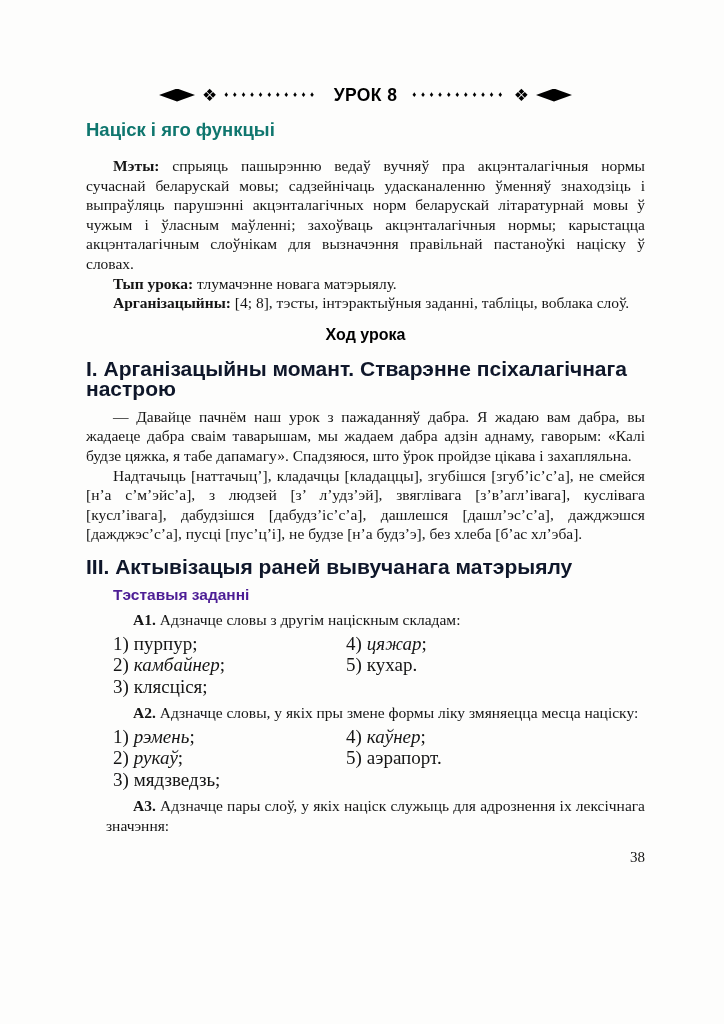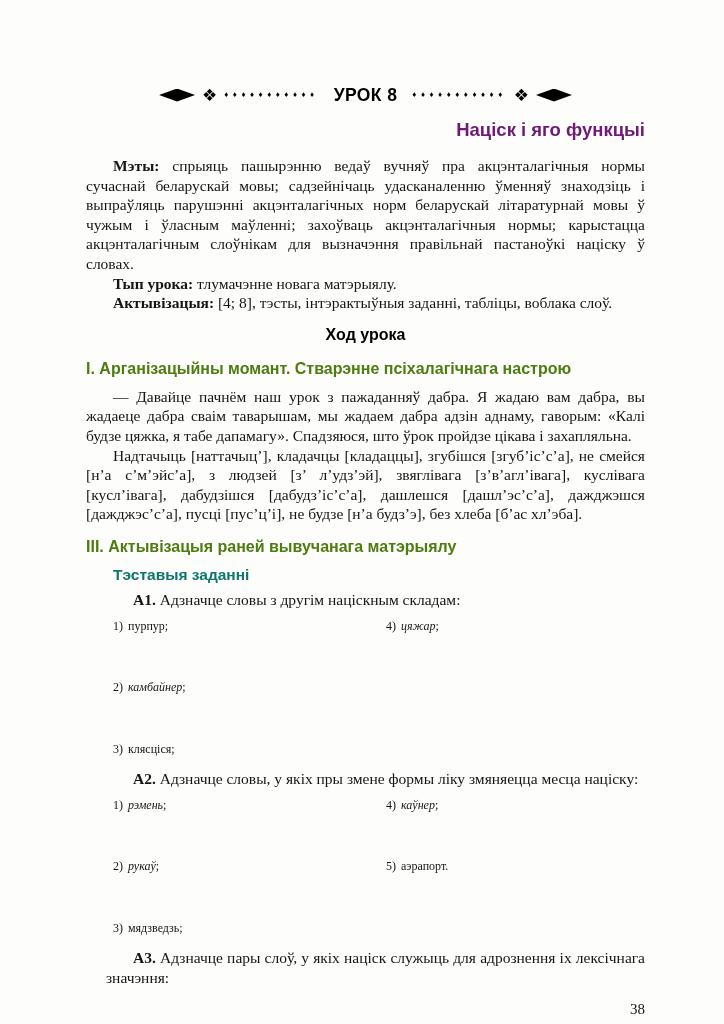--- a/index.html
+++ b/index.html
@@ -15,38 +15,38 @@
   
   .ornament { display:flex; align-items:center; justify-content:center; gap:7px; height:18px; }
   .bigd { width:36px; height:13px; background:#000; flex:0 0 auto;
           clip-path:polygon(50% 0, 100% 50%, 50% 100%, 0 50%); }
   .cluster { font-size:17px; line-height:1; color:#000; }
   .dots { font-size:8px; letter-spacing:4.5px; line-height:1; color:#000; white-space:nowrap; }
   .lesson { font-family:"Liberation Sans", sans-serif; font-weight:bold; font-size:17.5px;
             margin:0 8px; letter-spacing:.4px; color:#000; }
 
   .title { font-family:"Liberation Sans", sans-serif; font-weight:bold; font-size:18.5px;
-           text-align:right; margin-top:15px; color:#701a75; }
+           text-align:left; margin-top:15px; color:#0f766e; }
 
   .para { font-size:15.5px; line-height:19.6px; text-align:justify; text-indent:27px; }
   .mt { margin-top:15px; }
 
   .center-h { font-family:"Liberation Sans", sans-serif; font-weight:bold; font-size:16px;
               text-align:center; margin:13px 0 15px; color:#000; }
-  .sect-h { font-family:"Liberation Sans", sans-serif; font-weight:bold; font-size:16px;
-            line-height:20px; margin:13px 0 8px; color:#4d7c0f; }
+  .sect-h { font-family:"Liberation Sans", sans-serif; font-weight:bold; font-size:21px;
+            line-height:20px; margin:13px 0 8px; color:#0f172a; }
   .subh { font-family:"Liberation Sans", sans-serif; font-weight:bold; font-size:15.5px;
-          padding-left:27px; margin:9px 0 5px; color:#0f766e; }
+          padding-left:27px; margin:9px 0 5px; color:#4c1d95; }
 
   .prompt { margin-top:6px;margin-left:20px; }
   b { font-weight:bold; }
 
   .tlist { display:grid; grid-auto-flow:column; grid-template-rows:repeat(3, 21.5px);
-           grid-template-columns:233px auto; padding-left:27px; margin:9px 0 5px;
-           font-size:12px;gap:40px; }
+           grid-template-columns:233px auto; padding-left:27px; margin:3px 0 5px;
+           font-size:19px; }
   .titem .n { margin-right:5px; }
   .w { font-style:normal; }
   .it { font-style:italic; }
 
   .pagenum { text-align:right; font-size:15px; margin-top:14px; }
 </style>
 </head>
 <body>
 
 <div class="page">
@@ -60,39 +60,40 @@
     <span class="cluster">❖</span>
     <span class="bigd"></span>
   </div>
 
   <div class="title">Націск і яго функцыі</div>
 
   <p class="para mt"><b>Мэты:</b><span> спрыяць пашырэнню ведаў вучняў пра акцэнталагічныя нормы сучаснай беларускай мовы; садзейнічаць удасканаленню ўменняў знаходзіць і выпраўляць парушэнні акцэнталагічных норм беларускай літаратурнай мовы ў чужым і ўласным маўленні; захоўваць акцэнталагічныя нормы; карыстацца акцэнталагічным слоўнікам для вызначэння правільнай пастаноўкі націску ў словах.</span></p>
 
   <p class="para"><b>Тып урока:</b><span> тлумачэнне новага матэрыялу.</span></p>
 
-  <p class="para"><b>Актывізацыя:</b><span> [4; 8], тэсты, інтэрактыўныя заданні, табліцы, воблака слоў.</span></p>
+  <p class="para"><b>Арганізацыйны:</b><span> [4; 8], тэсты, інтэрактыўныя заданні, табліцы, воблака слоў.</span></p>
 
   <div class="center-h">Ход урока</div>
 
   <div class="sect-h">I. Арганізацыйны момант. Стварэнне псіхалагічнага настрою</div>
   <p class="para">— Давайце пачнём наш урок з пажаданняў дабра. Я жадаю вам дабра, вы жадаеце дабра сваім таварышам, мы жадаем дабра адзін аднаму, гаворым: «Калі будзе цяжка, я табе дапамагу». Спадзяюся, што ўрок пройдзе цікава і захапляльна.</p>
 
   <p class="para">Надтачыць [наттачыц’], кладачцы [кладаццы], згубішся [згуб’іс’с’а], не смейся [н’а с’м’эйс’а], з людзей [з’ л’удз’эй], звяглівага [з’в’агл’івага], куслівага [кусл’івага], дабудзішся [дабудз’іс’с’а], дашлешся [дашл’эс’с’а], дажджэшся [дажджэс’с’а], пусці [пус’ц’і], не будзе [н’а будз’э], без хлеба [б’ас хл’эба].</p>
 
   <div class="sect-h">III. Актывізацыя раней вывучанага матэрыялу</div>
   <div class="subh">Тэставыя заданні</div>
 
   <p class="para prompt"><b>А1.</b><span> Адзначце словы з другім націскным складам:</span></p>
 
   <div class="tlist">
     <div class="titem"><span class="n">1)</span><span class="w">пурпур</span><span>;</span></div>
     <div class="titem"><span class="n">2)</span><span class="w it">камбайнер</span><span>;</span></div>
     <div class="titem"><span class="n">3)</span><span class="w">клясціся</span><span>;</span></div>
     <div class="titem"><span class="n">4)</span><span class="w it">цяжар</span><span>;</span></div>
+    <div class="titem"><span class="n">5)</span><span class="w">кухар</span><span>.</span></div>
   </div>
 
   <p class="para prompt"><b>А2.</b><span> Адзначце словы, у якіх пры змене формы ліку змяняецца месца націску:</span></p>
 
   <div class="tlist">
     <div class="titem"><span class="n">1)</span><span class="w it">рэмень</span><span>;</span></div>
     <div class="titem"><span class="n">2)</span><span class="w it">рукаў</span><span>;</span></div>
     <div class="titem"><span class="n">3)</span><span class="w">мядзведзь</span><span>;</span></div>
     <div class="titem"><span class="n">4)</span><span class="w it">каўнер</span><span>;</span></div>
     <div class="titem"><span class="n">5)</span><span class="w">аэрапорт</span><span>.</span></div>

